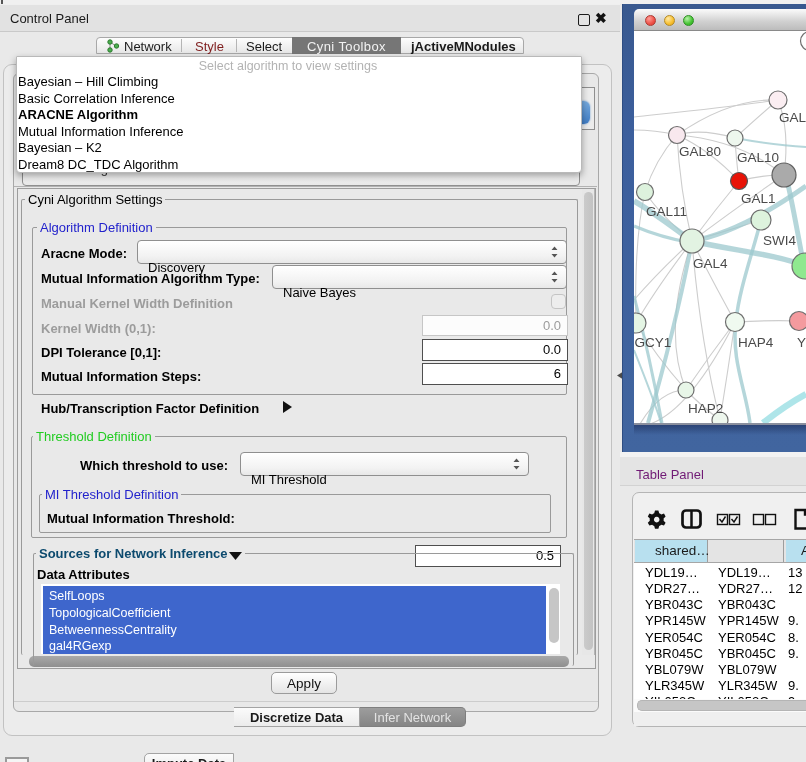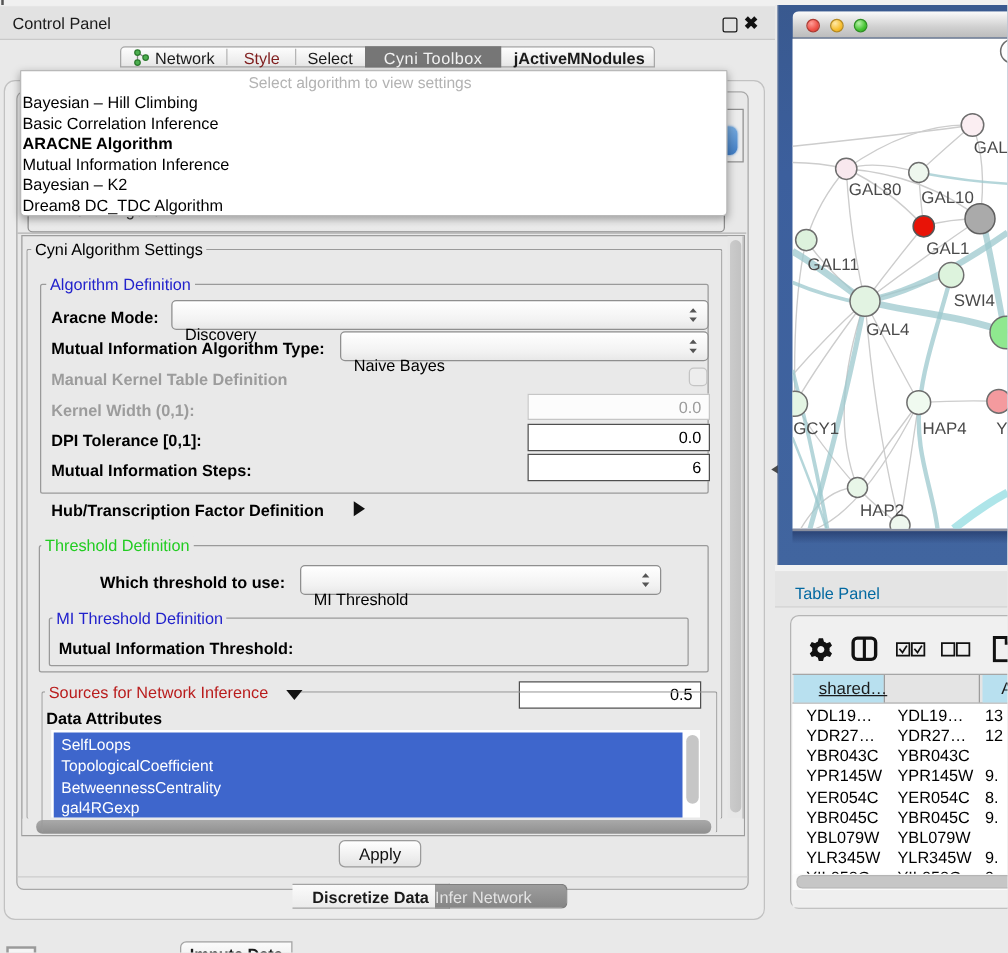--- a/index.html
+++ b/index.html
@@ -60,21 +60,21 @@
   </div>
 
 <div class="abs b12" style="left:41px;top:271px;">Mutual Information Algorithm Type:</div>
 <div class="combo" style="left:272px;top:265px;width:293px;height:22px;">
     <span class="ct">Naive Bayes</span>
   <svg class="spin" viewBox="0 0 9 14">
       <path d="M1.5 5 L4.5 1.5 L7.5 5 Z M1.5 9 L4.5 12.5 L7.5 9 Z" fill="#555"></path>
     </svg>
   </div>
 
-<div class="abs b12" style="left:41px;top:296px;color:#9c9c9c;">Manual Kernel Table Definition</div>
+<div class="abs b12" style="left:41px;top:296px;color:#9c9c9c;">Manual Kernel Width Definition</div>
 <div class="abs" style="left:551px;top:294px;width:13px;height:13px;background:#ededed;border:1px solid #c4c4c4;border-radius:4px;"></div>
 
 <div class="abs b12" style="left:41px;top:321px;color:#9c9c9c;">Kernel Width (0,1):</div>
 <div class="field" style="left:422px;top:315px;width:146px;height:21px;border:1px solid #c6c6c6;background:#fcfcfc;color:#9c9c9c;">0.0</div>
 
 <div class="abs b12" style="left:41px;top:345px;">DPI Tolerance [0,1]:</div>
 <div class="field" style="left:422px;top:339px;width:146px;height:22px;">0.0</div>
 
 <div class="abs b12" style="left:41px;top:369px;">Mutual Information Steps:</div>
 <div class="field" style="left:422px;top:363px;width:146px;height:22px;">6</div>
@@ -95,38 +95,38 @@
     </svg>
   </div>
 
 <div class="gbox" style="left:39px;top:494px;width:510px;height:37px;"></div>
 <div class="glabel" style="left:42px;top:487px;color:#2222cc;">MI Threshold Definition</div>
 
 <div class="abs b12" style="left:47px;top:511px;">Mutual Information Threshold:</div>
 <div class="field" style="left:415px;top:505px;width:146px;height:22px;margin-top:40px;">0.5</div>
 
 <div class="gbox" style="left:33px;top:553px;width:539px;height:112px;border-bottom:none;"></div>
-<div class="glabel" style="left:36px;top:546px;color:#b91c1c;font-weight:normal;font-size:13px;">Sources for Network Inference&nbsp;&nbsp;&nbsp;&nbsp;</div>
+<div class="glabel" style="left:36px;top:546px;color:#0c4a6e;font-weight:bold;font-size:13px;">Sources for Network Inference&nbsp;&nbsp;&nbsp;&nbsp;</div>
 <svg class="abs" style="left:228px;top:550px;" width="15" height="11">
     <path d="M1 2 L14 2 L7.5 10 Z" fill="#111"></path>
   </svg>
 
 <div class="abs b12" style="left:37px;top:567px;">Data Attributes</div>
 
 <div class="abs" style="left:41px;top:584px;width:519px;height:70px;background:#fff;"></div>
 <div class="abs" style="left:43px;top:586px;width:503px;height:68px;background:#3e66cc;"></div>
 <div class="abs" style="left:49px;top:588px;font-size:12.5px;color:#fff;line-height:16.8px;">SelfLoops<br>TopologicalCoefficient<br>BetweennessCentrality<br>gal4RGexp</div>
 <div class="abs" style="left:549px;top:588px;width:10px;height:55px;background:#c6c6c6;border-radius:5px;"></div>
 
 <div class="abs" style="left:271px;top:672px;width:66px;height:22px;background:linear-gradient(#ffffff,#efefef 60%,#e4e4e4);border:1px solid #9b9b9b;border-radius:5px;text-align:center;font-size:13.5px;color:#111;line-height:21px;box-sizing:border-box;">Apply</div>
 
 <div class="abs" style="left:14px;top:701px;width:584px;height:1px;background:#cccccc;"></div>
 <div class="abs" style="left:144px;top:707px;width:90px;height:20px;background:linear-gradient(#fbfbfb,#ebebeb);border:1px solid #a3a3a3;border-radius:5px 0 0 5px;text-align:center;font-size:13px;font-weight:bold;color:#1a1a1a;line-height:19px;box-sizing:border-box;margin-top:46px;">Impute Data</div>
 <div class="abs" style="left:234px;top:707px;width:126px;height:20px;background:linear-gradient(#fbfbfb,#ebebeb);border:1px solid #a3a3a3;border-left:none;text-align:center;font-size:13px;font-weight:bold;color:#1a1a1a;line-height:19px;box-sizing:border-box;">Discretize Data</div>
-<div class="abs" style="left:348px;top:707px;width:106px;height:20px;background:linear-gradient(#9d9d9d,#858585);border:1px solid #7e7e7e;border-left:none;border-radius:0 5px 5px 0;text-align:left;font-size:13px;color:#e3e3e3;line-height:19px;box-sizing:border-box;">Infer Network</div>
+<div class="abs" style="left:360px;top:707px;width:106px;height:20px;background:linear-gradient(#9d9d9d,#858585);border:1px solid #7e7e7e;border-left:none;border-radius:0 5px 5px 0;text-align:center;font-size:13px;color:#e3e3e3;line-height:19px;box-sizing:border-box;">Infer Network</div>
 
 <div class="abs" style="left:5px;top:757px;width:20px;height:12px;background:#f5f5f5;border:2px solid #9a9a9a;"></div>
 
 <div class="abs" style="left:96px;top:37px;width:428px;height:17px;background:linear-gradient(#fdfdfd,#e7e7e7);border:1px solid #a8a8a8;border-radius:4px 4px 0 0;box-sizing:border-box;"></div>
 <div class="abs" style="left:181px;top:39px;width:1px;height:13px;background:#b5b5b5;"></div>
 <div class="abs" style="left:236px;top:39px;width:1px;height:13px;background:#b5b5b5;"></div>
 <div class="abs" style="left:292px;top:37px;width:109px;height:17px;background:#767676;"></div>
 
 <svg class="abs" style="left:106px;top:39px;" width="14" height="14">
   <line x1="4" y1="3" x2="10" y2="7" stroke="#8a8a8a"></line>
@@ -237,21 +237,21 @@
     <text x="693" y="268">GAL4</text>
     <text x="634.5" y="347">GCY1</text>
     <text x="738" y="347">HAP4</text>
     <text x="797" y="347">YEL</text>
     <text x="688" y="413">HAP2</text>
   </g>
 </svg>
 
 <div class="abs" style="left:620px;top:452px;width:186px;height:5px;background:#f2f2f2;"></div>
 <div class="abs" style="left:620px;top:457px;width:186px;height:29px;background:#e4e4e4;border-bottom:1px solid #d2d2d2;box-sizing:border-box;"></div>
-<div class="abs" style="left:636px;top:467px;font-size:13px;color:#0369a1;">Table Panel</div>
+<div class="abs" style="left:636px;top:467px;font-size:13px;color:#701a75;">Table Panel</div>
 
 <div class="abs" style="left:632px;top:492px;width:180px;height:235px;background:#f0f0f0;border:1px solid #b5b5b5;border-radius:7px 0 0 7px;box-sizing:border-box;"></div>
 
 <svg class="abs" style="left:646px;top:508px;" width="166" height="22" viewBox="0 0 166 22">
   <g fill="#111">
     <path d="M9 2.5 L12.4 2.5 L13.2 5.3 a6 6 0 0 1 2.1 1.2 L18 5.6 L19.6 8.4 L17.6 10.4 a6 6 0 0 1 0 2.4 L19.6 14.8 L18 17.6 L15.3 16.7 a6 6 0 0 1 -2.1 1.2 L12.4 20.7 L9 20.7 L8.2 17.9 a6 6 0 0 1 -2.1 -1.2 L3.4 17.6 L1.8 14.8 L3.8 12.8 a6 6 0 0 1 0 -2.4 L1.8 8.4 L3.4 5.6 L6.1 6.5 a6 6 0 0 1 2.1 -1.2 Z M10.7 8.8 a2.8 2.8 0 1 0 0.001 0 Z"></path>
   </g>
   <rect x="36.5" y="2.5" width="18" height="17" rx="3.5" fill="none" stroke="#111" stroke-width="2.7"></rect>
   <line x1="45.5" y1="2" x2="45.5" y2="20" stroke="#111" stroke-width="2.5"></line>
   <g fill="none" stroke="#111" stroke-width="1.4">
@@ -261,21 +261,21 @@
       <path d="M85.5 11 L88 14 L91.5 8.5"></path>
     <rect x="107.5" y="6.5" width="10" height="10"></rect>
       <rect x="119.5" y="6.5" width="10" height="10"></rect>
   </g>
   <path d="M149.5 2 h9.5 v4.5 h4.5 v14 h-14 z M159 2 v4.5 h4.5" fill="none" stroke="#111" stroke-width="2.4"></path>
 </svg>
 
 <div class="abs" style="left:634px;top:539px;width:172px;height:24px;background:#e4e4e4;border-top:1px solid #a6a6a6;border-bottom:1px solid #a6a6a6;box-sizing:border-box;"></div>
 <div class="abs" style="left:635px;top:540px;width:72px;height:22px;background:#b8e0ef;"></div>
 <div class="abs" style="left:707px;top:540px;width:1px;height:22px;background:#9d9d9d;"></div>
-<div class="abs" style="left:655px;top:540px;font-size:13.5px;color:#1a1a1a;line-height:22px;text-decoration:underline;">shared…</div>
+<div class="abs" style="left:655px;top:540px;font-size:13.5px;color:#1a1a1a;line-height:22px;">shared…</div>
 <div class="abs" style="left:740px;top:540px;font-size:13.5px;color:#1a1a1a;line-height:22px;margin-top:48px;">name</div>
 <div class="abs" style="left:783px;top:540px;width:1px;height:22px;background:#9d9d9d;"></div>
 <div class="abs" style="left:786px;top:540px;width:20px;height:22px;background:#b8e0ef;"></div>
 <div class="abs" style="left:801px;top:540px;font-size:13.5px;color:#1a1a1a;line-height:22px;">A</div>
 
 <div class="abs" style="left:634px;top:563px;width:172px;height:137px;background:#fff;"></div>
 <div class="abs" style="left:645px;top:565px;font-size:13px;color:#000;line-height:16.15px;">YDL19…<br>YDR27…<br>YBR043C<br>YPR145W<br>YER054C<br>YBR045C<br>YBL079W<br>YLR345W<br>YIL052C</div>
 <div class="abs" style="left:718px;top:565px;font-size:13px;color:#000;line-height:16.15px;">YDL19…<br>YDR27…<br>YBR043C<br>YPR145W<br>YER054C<br>YBR045C<br>YBL079W<br>YLR345W<br>YIL052C</div>
 <div class="abs" style="left:788px;top:565px;font-size:13px;color:#000;line-height:16.15px;">13<br>12<br>&nbsp;<br>9.<br>8.<br>9.<br>&nbsp;<br>9.<br>9.</div>
 

